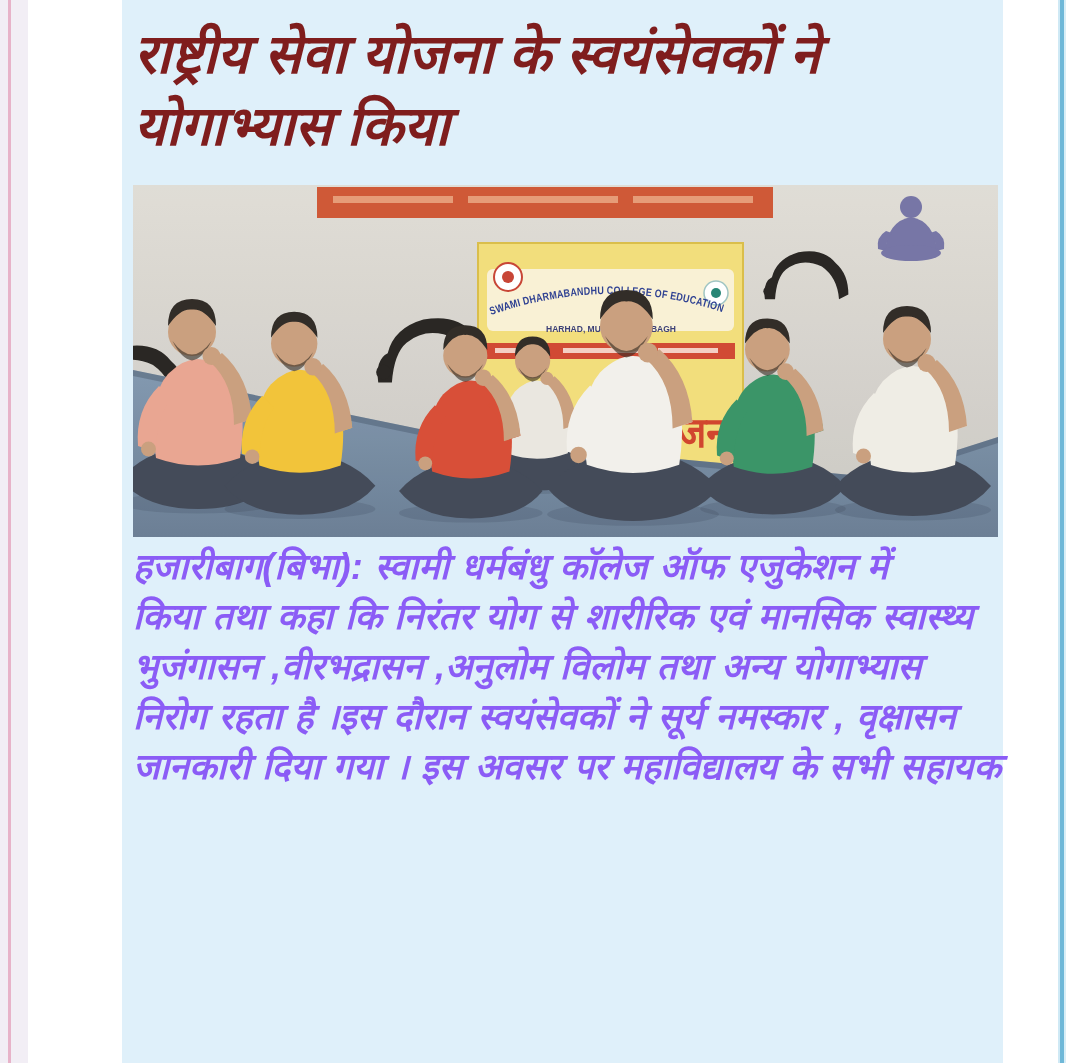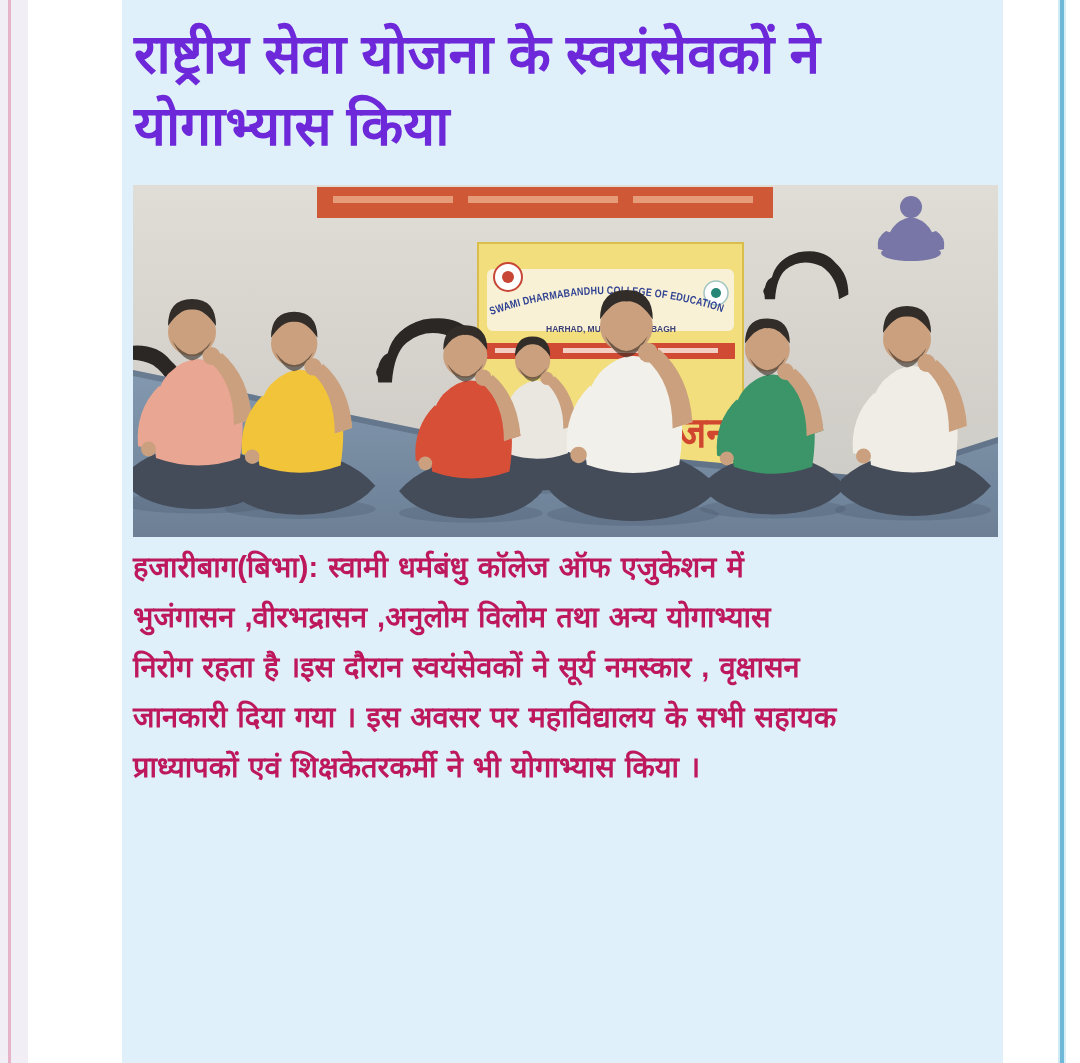--- a/index.html
+++ b/index.html
@@ -21,32 +21,34 @@
     background:#dff0fa;
   }
   .right-blue-line{
     position:absolute;left:1058px;top:0;width:4px;height:1063px;
     background:#6fb8d8;
     border-left:2px solid #cfe9f5;
     border-right:2px solid #d8eef7;
   }
   .headline{
     position:absolute;left:134px;top:18px;width:850px;
-    font-size:55px;line-height:72px;font-weight:700;color:#6d28d9;
+    font-size:55px;line-height:72px;font-weight:700;color:#7f1d1d;
     letter-spacing:0px;
+    font-style:italic;
   }
   .photo-frame{
     position:absolute;left:133px;top:185px;width:865px;height:352px;
     background:#cfccc6;overflow:hidden;
   }
   .photo-frame svg{display:block;}
   .article-body{
     position:absolute;left:133px;top:542px;width:860px;
-    font-size:29px;line-height:50px;font-weight:700;color:#be185d;
+    font-size:36px;line-height:50px;font-weight:700;color:#8b5cf6;
     word-spacing:2px;
+    font-style:italic;
   }
   .article-body .line{white-space:nowrap;}
   .dateline{font-weight:800;}
 </style>
 </head>
 <body>
 
 <div>
 
   <div class="left-strip"></div>
@@ -148,20 +150,20 @@
       <use href="#person" transform="translate(556,125) scale(1.4)" color="#2f8f5f"></use>
       <use href="#person" transform="translate(690,112) scale(1.5)" color="#efece4"></use>
       <use href="#person" transform="translate(401,95) scale(1.65)" color="#f2f0ea"></use>
 
       <rect x="0" y="0" width="865" height="352" fill="#ffffff" opacity="0.06"></rect>
     </svg>
   </div>
 
   <div class="article-body">
     <div class="line"><span class="dateline">हजारीबाग(बिभा):</span><span> स्वामी धर्मबंधु कॉलेज ऑफ एजुकेशन में</span></div>
+    <div class="line">किया तथा कहा कि निरंतर योग से शारीरिक एवं मानसिक स्वास्थ्य</div>
     <div class="line">भुजंगासन ,वीरभद्रासन ,अनुलोम विलोम तथा अन्य योगाभ्यास</div>
     <div class="line">निरोग रहता है ।इस दौरान स्वयंसेवकों ने सूर्य नमस्कार , वृक्षासन</div>
     <div class="line">जानकारी दिया गया । इस अवसर पर महाविद्यालय के सभी सहायक</div>
-    <div class="line">प्राध्यापकों एवं शिक्षकेतरकर्मी ने भी योगाभ्यास किया ।</div>
   </div>
 
   <div class="right-blue-line"></div>
 </div>
 
 </body></html>

